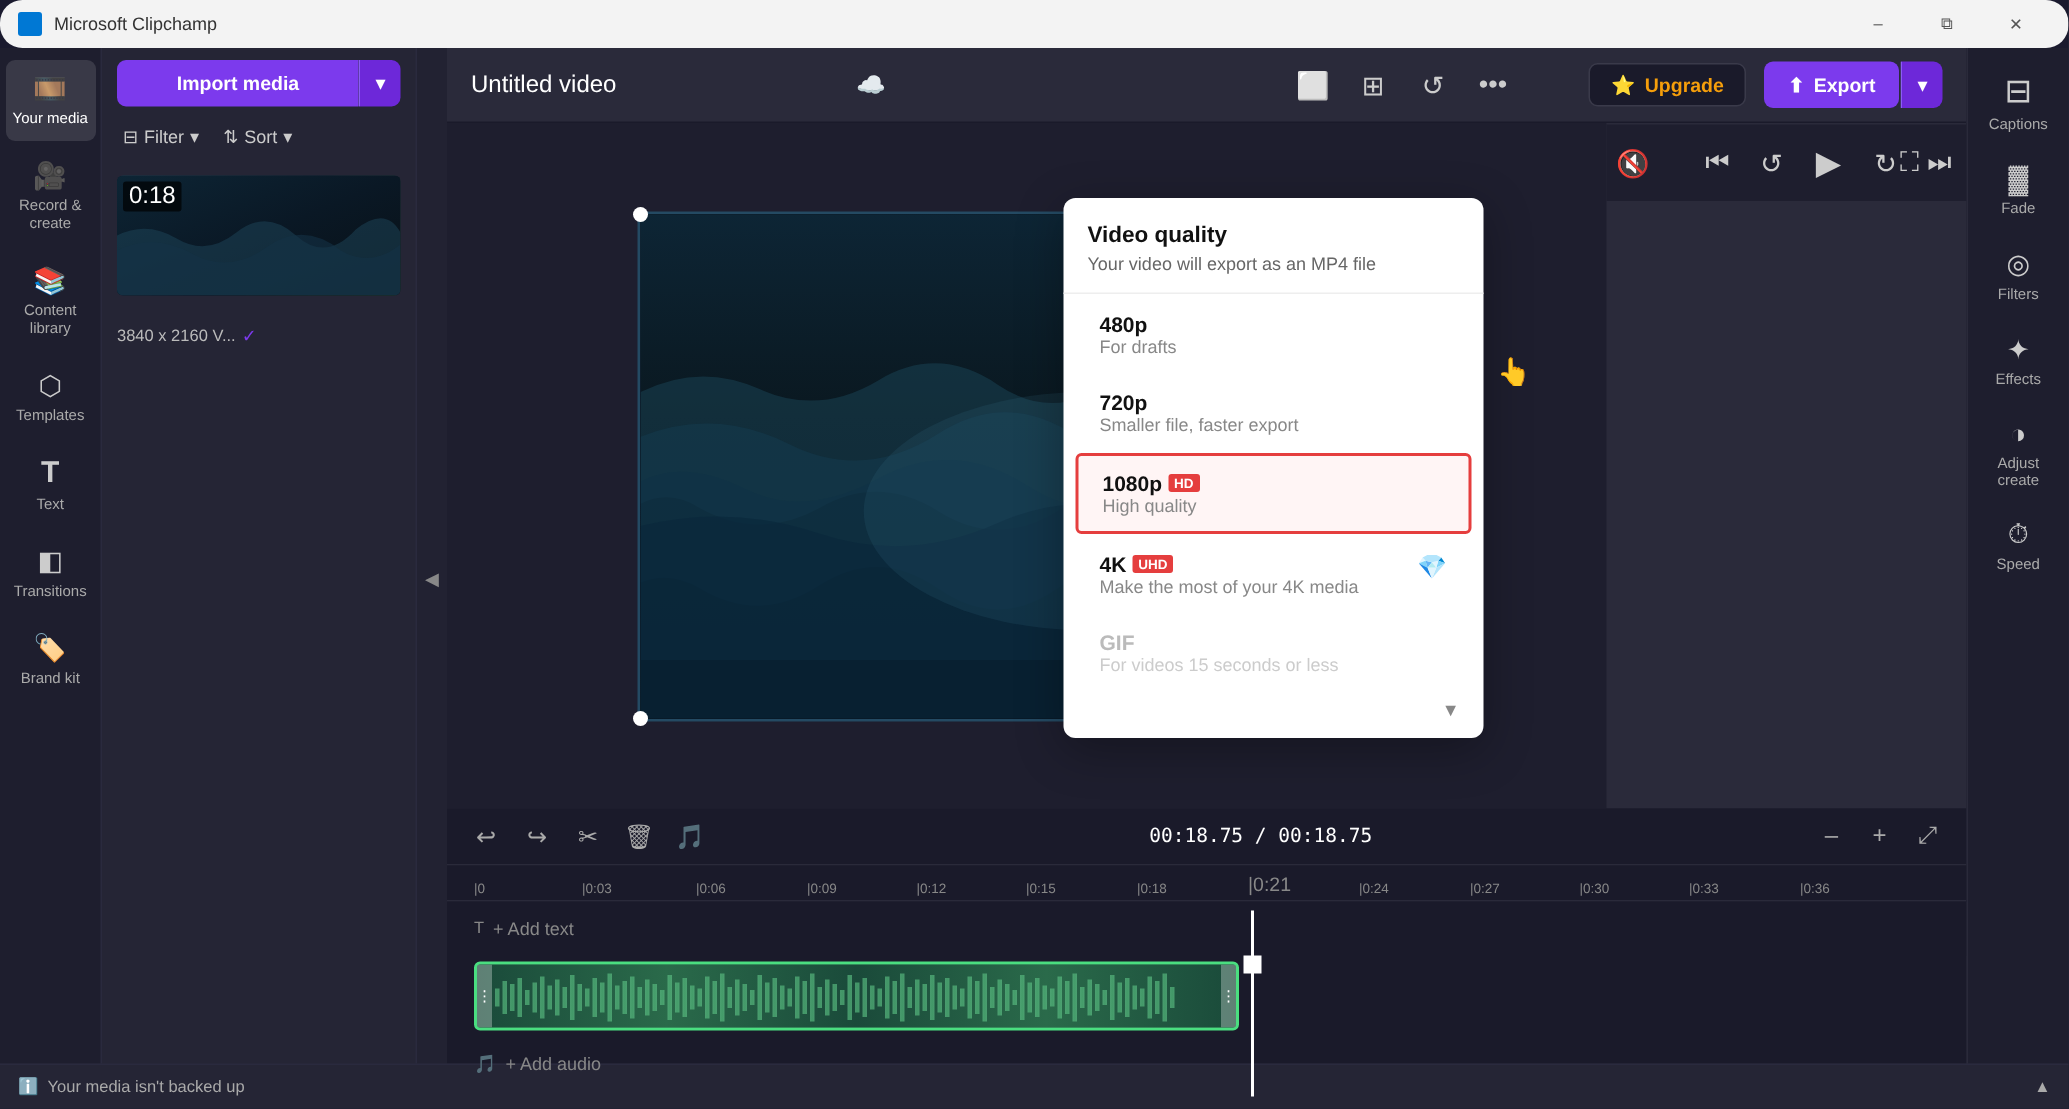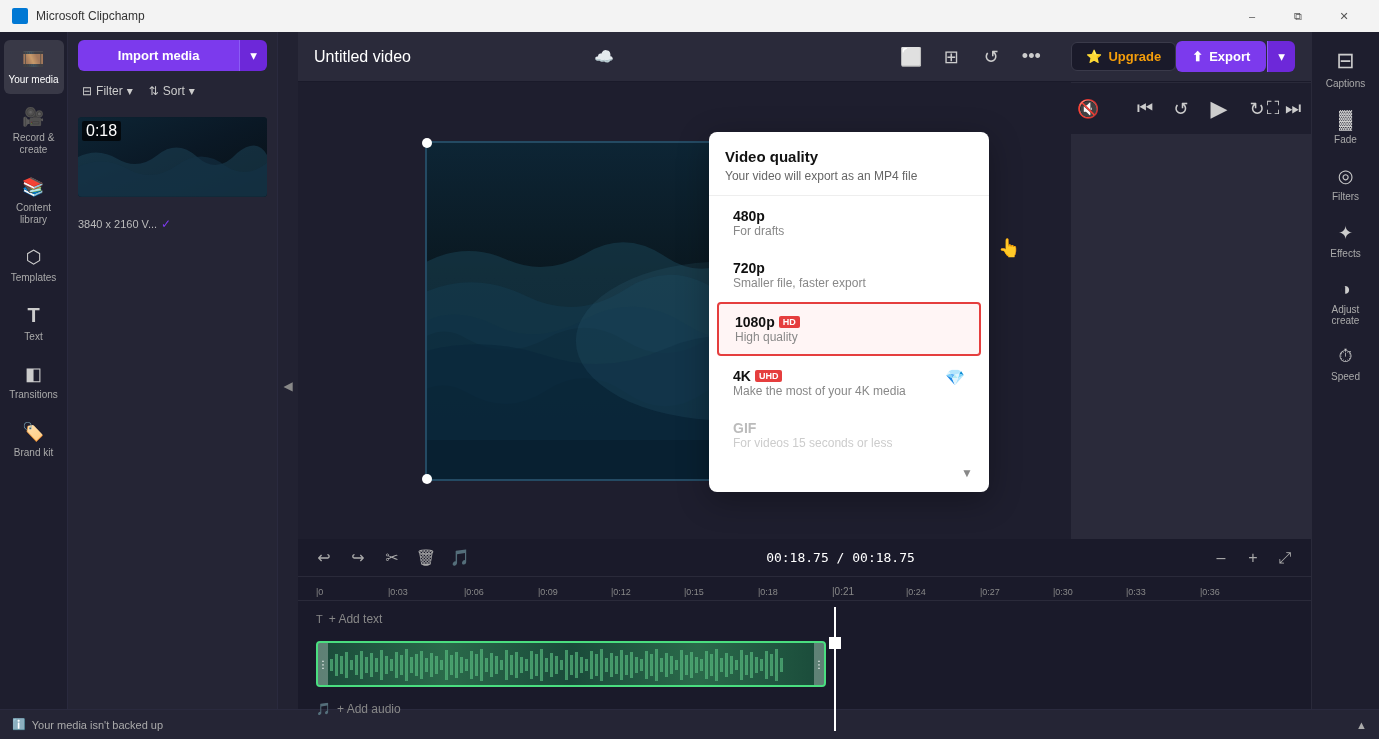--- a/index.html
+++ b/index.html
@@ -1,19 +1,19 @@
 <!DOCTYPE html>
 <html><head>
   <meta charset="utf-8">
   <style>
     * { margin: 0; padding: 0; box-sizing: border-box; }
     body { font-family: 'Segoe UI', Arial, sans-serif; background: #1a1a2e; width: 1379px; height: 739px; overflow: hidden; display: flex; flex-direction: column; }
 
     
-    .titlebar { height: 32px; background: #f3f3f3; display: flex; align-items: center; padding: 0 12px; gap: 8px; flex-shrink: 0; }
+    .titlebar { height: 32px; background: #f3f3f3; display: flex; align-items: center; padding: 0 12px; gap: 8px; flex-shrink: 0; border-radius: 15px; }
     .titlebar-icon { width: 16px; height: 16px; background: #0078d4; border-radius: 2px; flex-shrink: 0; }
     .titlebar-title { font-size: 12px; color: #333; flex: 1; }
     .titlebar-controls { display: flex; gap: 0; margin-left: auto; }
     .titlebar-btn { width: 46px; height: 32px; display: flex; align-items: center; justify-content: center; cursor: pointer; font-size: 11px; color: #555; background: transparent; border: none; }
 
     
     .app-body { display: flex; flex: 1; overflow: hidden; }
 
     
     .sidebar { width: 68px; background: #1e1e2e; display: flex; flex-direction: column; align-items: center; padding: 8px 0; gap: 4px; flex-shrink: 0; border-right: 1px solid #2a2a3e; }
@@ -36,21 +36,21 @@
     .thumb-img { width: 100%; height: 80px; background: linear-gradient(135deg, #1a3a4a 0%, #0d2030 50%, #1a3a2a 100%); border-radius: 4px; display: flex; align-items: center; justify-content: center; overflow: hidden; }
     .thumb-duration { position: absolute; top: 4px; left: 4px; background: rgba(0,0,0,0.7); color: white; font-size: 16px; padding: 1px 4px; border-radius: 2px; }
     .thumb-label { font-size: 11px; color: #bbb; margin-top: 20px; display: flex; align-items: center; gap: 4px; }
     .thumb-check { color: #7c3aed; font-size: 12px; }
     .backup-notice { position: absolute; bottom: 0; left: 0; right: 0; padding: 8px 12px; display: flex; align-items: center; gap: 6px; font-size: 11px; color: #aaa; border-top: 1px solid #2a2a3e; background: #252535; }
 
     
     .editor-main { flex: 1; display: flex; flex-direction: column; overflow: hidden; background: #2a2a3a; }
 
     
-    .topbar { height: 50px; background: #2a2a3a; display: flex; align-items: center; padding: 0 16px; border-bottom: 1px solid #1a1a2a; flex-shrink: 0; }
+    .topbar { height: 50px; background: #2a2a3a; display: flex; align-items: center; padding: 0 16px; gap: 12px; border-bottom: 1px solid #1a1a2a; flex-shrink: 0; }
     .project-title { font-size: 16px; color: #fff; font-weight: 500; flex: 1; }
     .cloud-icon { color: #888; font-size: 16px; }
     .topbar-tools { display: flex; gap: 8px; align-items: center; }
     .topbar-tool-btn { background: transparent; border: none; color: #ccc; font-size: 18px; cursor: pointer; width: 32px; height: 32px; display: flex; align-items: center; justify-content: center; border-radius: 4px; }
     .topbar-spacer { flex: 1; }
     .upgrade-btn { background: #1a1a2a; color: #f59e0b; border: 1px solid #3a3a4a; padding: 6px 14px; border-radius: 6px; font-size: 13px; font-weight: 600; cursor: pointer; display: flex; align-items: center; gap: 6px; }
     .export-btn { background: #7c3aed; color: white; border: none; padding: 8px 16px; border-radius: 6px; font-size: 13px; font-weight: 600; cursor: pointer; display: flex; align-items: center; gap: 6px; }
     .export-btn-arrow { background: #6d28d9; color: white; border: none; padding: 8px 10px; border-radius: 0 6px 6px 0; cursor: pointer; border-left: 1px solid #8b5cf6; margin-left: 1px; }
     .export-group { display: flex; }
 
@@ -370,21 +370,21 @@
 
       <div class="timeline-ruler" style="position:relative; height:24px; background:#1a1a2a; border-bottom:1px solid #2a2a3a; overflow:hidden;">
         <div style="position:absolute; left:18px; right:0; top:0; height:100%; display:flex; align-items:flex-end; padding-bottom:3px;">
           <span style="font-size:9px;color:#888;position:absolute;left:0px;">|0</span>
           <span style="font-size:9px;color:#888;position:absolute;left:72px;">|0:03</span>
           <span style="font-size:9px;color:#888;position:absolute;left:148px;">|0:06</span>
           <span style="font-size:9px;color:#888;position:absolute;left:222px;">|0:09</span>
           <span style="font-size:9px;color:#888;position:absolute;left:295px;">|0:12</span>
           <span style="font-size:9px;color:#888;position:absolute;left:368px;">|0:15</span>
           <span style="font-size:9px;color:#888;position:absolute;left:442px;">|0:18</span>
-          <span style="font-size:10px;color:#888;position:absolute;left:516px;">|0:21</span>
+          <span style="font-size:13px;color:#888;position:absolute;left:516px;">|0:21</span>
           <span style="font-size:9px;color:#888;position:absolute;left:590px;">|0:24</span>
           <span style="font-size:9px;color:#888;position:absolute;left:664px;">|0:27</span>
           <span style="font-size:9px;color:#888;position:absolute;left:737px;">|0:30</span>
           <span style="font-size:9px;color:#888;position:absolute;left:810px;">|0:33</span>
           <span style="font-size:9px;color:#888;position:absolute;left:884px;">|0:36</span>
         </div>
       </div>
 
       <div class="timeline-tracks" style="position:relative; flex:1;">
 

